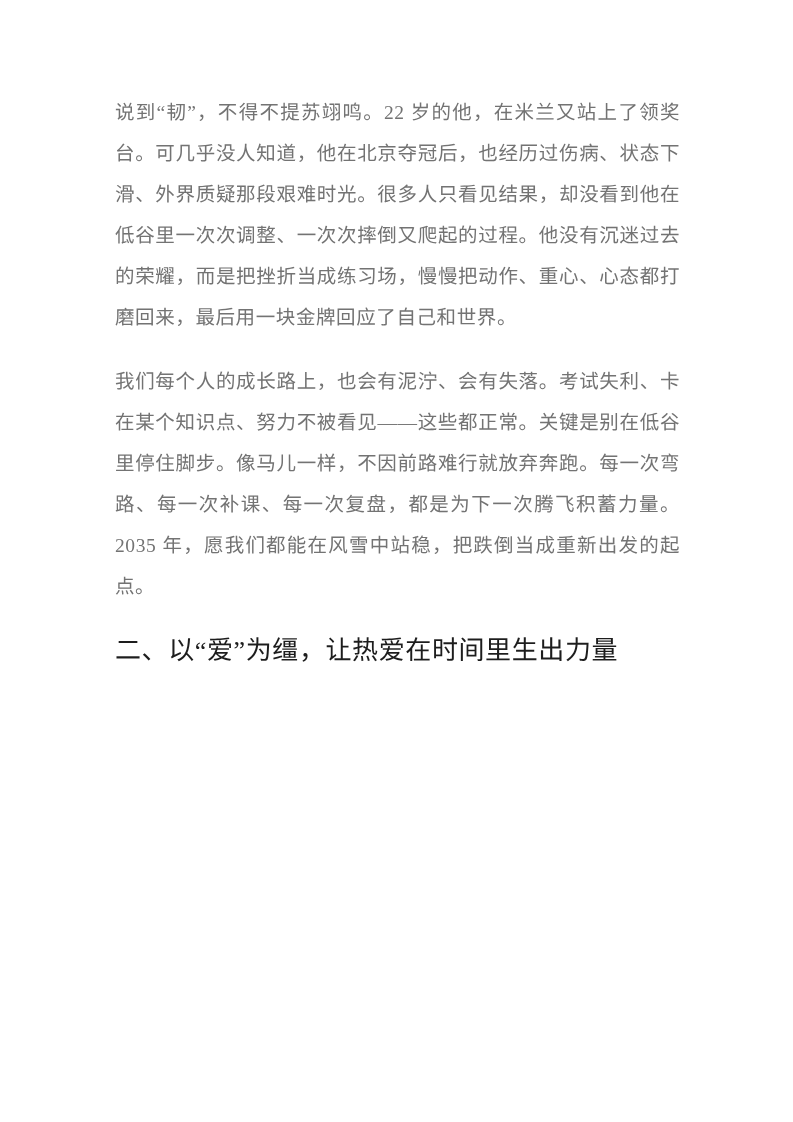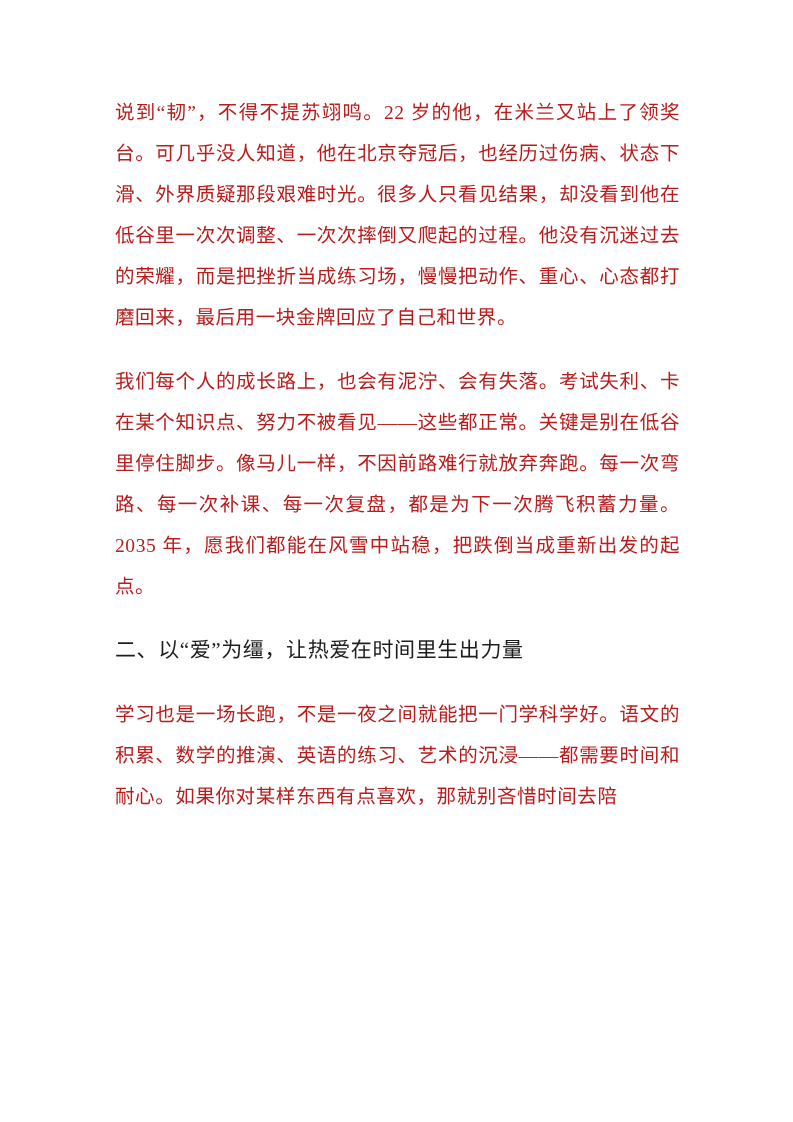--- a/index.html
+++ b/index.html
@@ -27,44 +27,43 @@
     top: 92px;
     width: 565px;
   }
   .para {
     font-size: 19.5px;
     line-height: 41px;
     letter-spacing: 0.6px;
     text-align: justify;
     text-justify: inter-character;
     margin: 0 0 23px 0;
-    color: #b91c1c;
+    color: #737373;
     font-family: "Liberation Serif", "DejaVu Serif", serif;
   }
   .para:last-child {
     margin-bottom: 0;
   }
   .heading {
-    font-size: 21px;
+    font-size: 26px;
     line-height: 41px;
     letter-spacing: 0.6px;
     margin: 0 0 23px 0;
     color: #1d1d1d;
     font-family: "Liberation Serif", "DejaVu Serif", serif;
   }
 </style>
 </head>
 <body>
 
 <div class="page">
   <div class="content">
 
     <p class="para">说到“韧”，不得不提苏翊鸣。22 岁的他，在米兰又站上了领奖台。可几乎没人知道，他在北京夺冠后，也经历过伤病、状态下滑、外界质疑那段艰难时光。很多人只看见结果，却没看到他在低谷里一次次调整、一次次摔倒又爬起的过程。他没有沉迷过去的荣耀，而是把挫折当成练习场，慢慢把动作、重心、心态都打磨回来，最后用一块金牌回应了自己和世界。</p>
 
     <p class="para">我们每个人的成长路上，也会有泥泞、会有失落。考试失利、卡在某个知识点、努力不被看见——这些都正常。关键是别在低谷里停住脚步。像马儿一样，不因前路难行就放弃奔跑。每一次弯路、每一次补课、每一次复盘，都是为下一次腾飞积蓄力量。2035 年，愿我们都能在风雪中站稳，把跌倒当成重新出发的起点。</p>
 
     <p class="heading">二、以“爱”为缰，让热爱在时间里生出力量</p>
 
 
-    <p class="para">学习也是一场长跑，不是一夜之间就能把一门学科学好。语文的积累、数学的推演、英语的练习、艺术的沉浸——都需要时间和耐心。如果你对某样东西有点喜欢，那就别吝惜时间去陪</p>
 
   </div>
 </div>
 
 </body></html>

